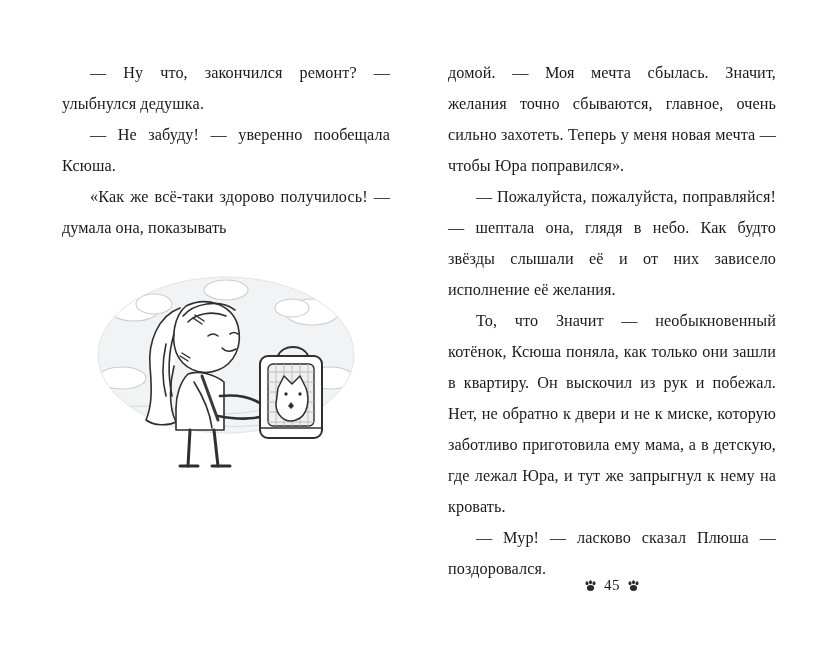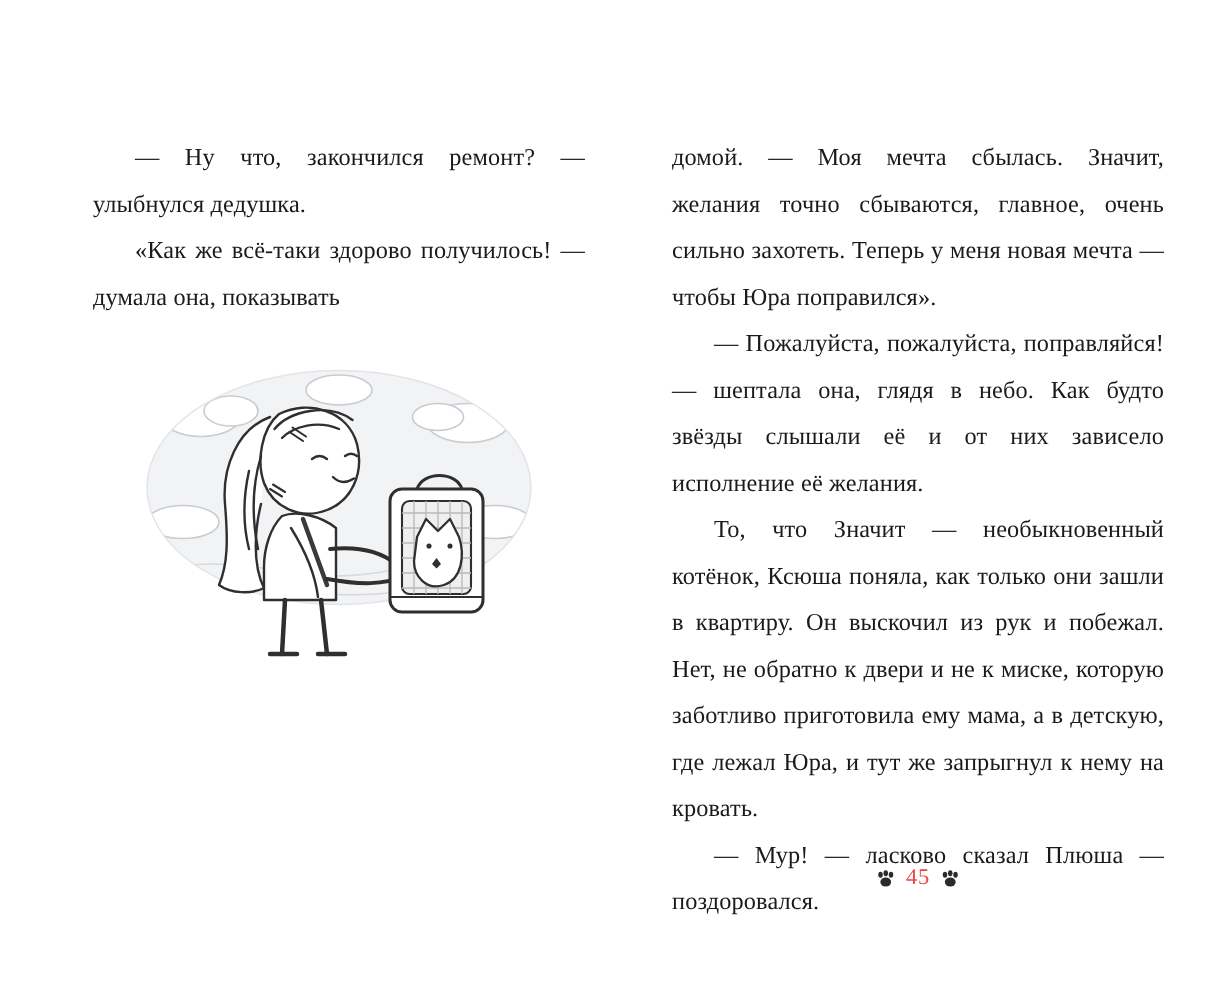--- a/index.html
+++ b/index.html
@@ -12,21 +12,21 @@
     background: #ffffff;
     font-family: "Liberation Serif", serif;
     color: #1a1a1a;
     overflow: hidden;
   }
   .page {
     position: relative;
     width: 820px;
     height: 656px;
     box-sizing: border-box;
-    padding: 90px 62px 40px 62px;
+    padding: 58px 62px 40px 62px;
     display: flex;
     flex-direction: row;
     gap: 58px;
   }
   .column {
     width: 328px;
     flex: 0 0 328px;
     position: relative;
   }
   p.para {
@@ -54,21 +54,21 @@
   .page-footer {
     position: absolute;
     left: 0;
     right: 0;
     bottom: 22px;
     display: flex;
     align-items: center;
     justify-content: center;
     gap: 7px;
     font-size: 14px;
-    color: #ef4444;
+    color: #0f172a;
     margin-top: 16px;
   }
   .paw {
     width: 13px;
     height: 12px;
     display: inline-block;
     position: relative;
     color: #2b2b2b;
   }
   .page-number {
@@ -77,20 +77,21 @@
     letter-spacing: 0.5px;
   }
 </style>
 </head>
 <body>
 
 <div class="page">
 
   <div class="column">
     <p class="para">— Ну что, закончился ремонт? — улыбнулся дедушка.</p>
+    <p class="para">— Не забуду! — уверенно пообещала Ксюша.</p>
     <p class="para">«Как же всё-таки здорово получилось! — думала она, показывать</p>
 
     <div class="illustration">
       <svg width="328" height="210" viewBox="0 0 328 210" xmlns="http://www.w3.org/2000/svg">
         <defs>
           <clipPath id="cloudClip">
             <ellipse cx="164" cy="95" rx="128" ry="78"></ellipse>
           </clipPath>
         </defs>
 

